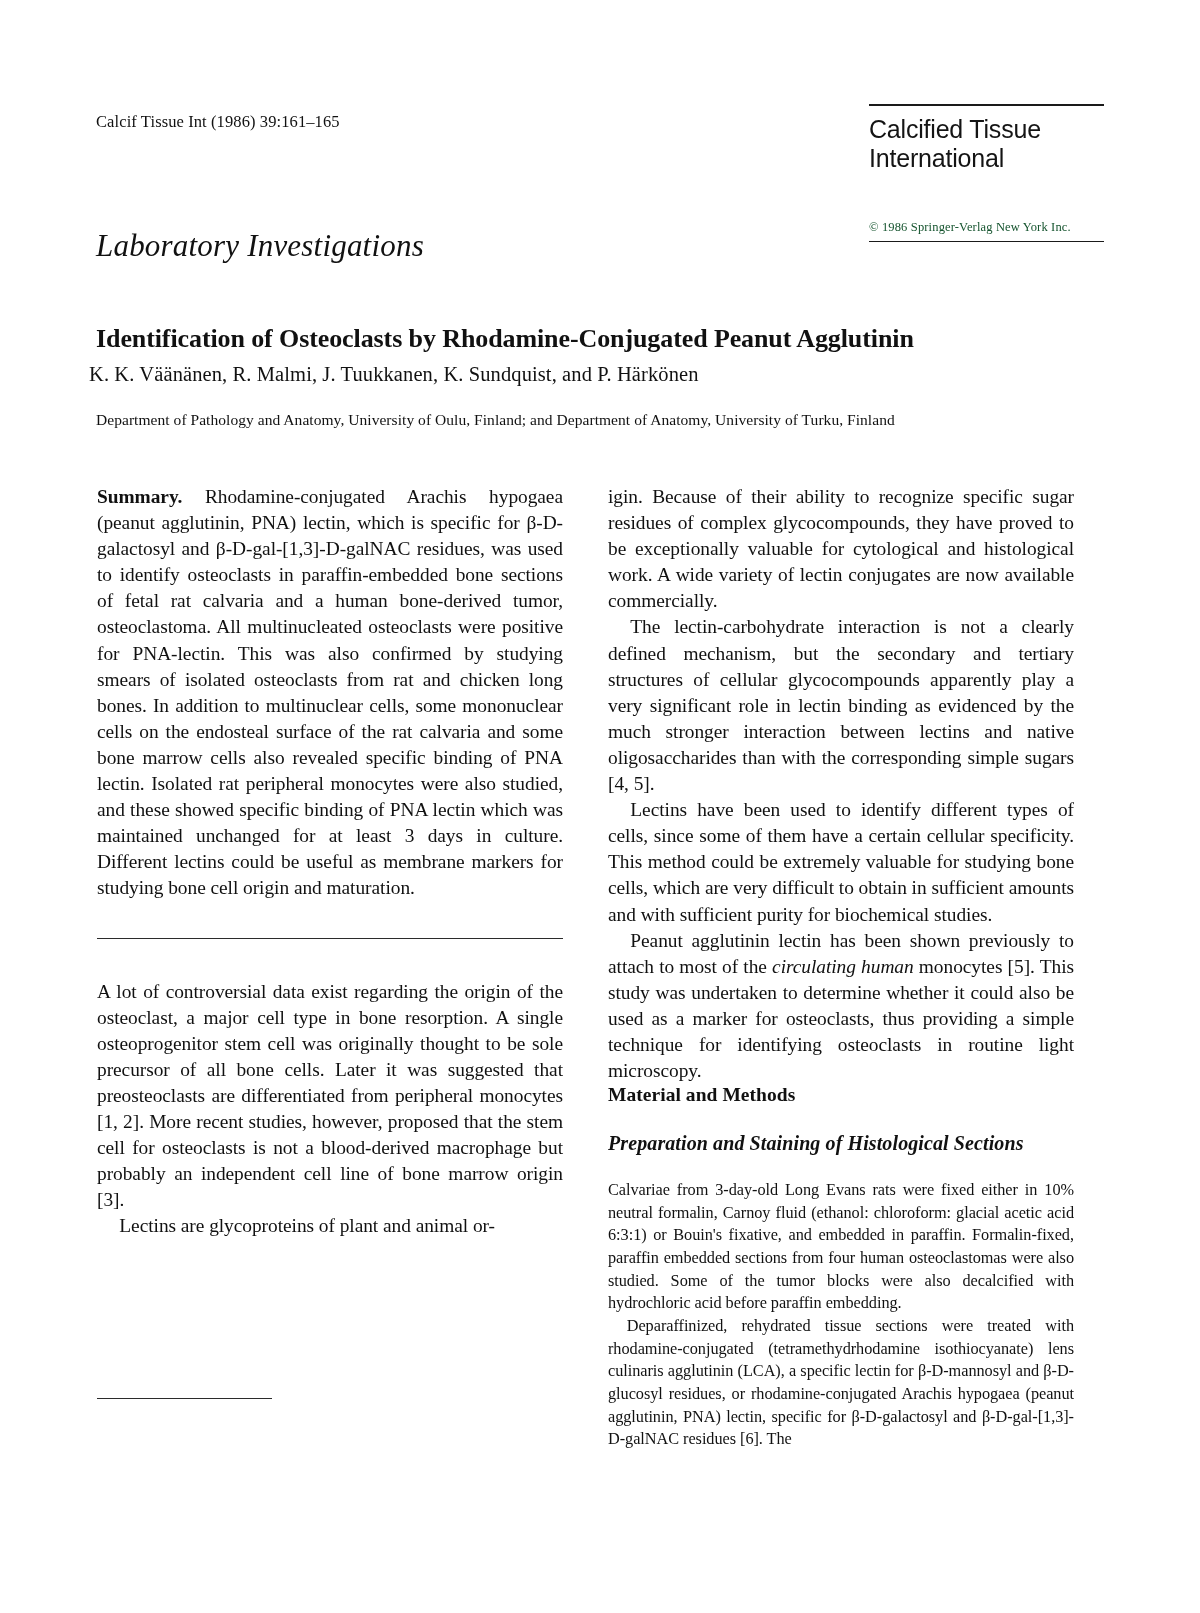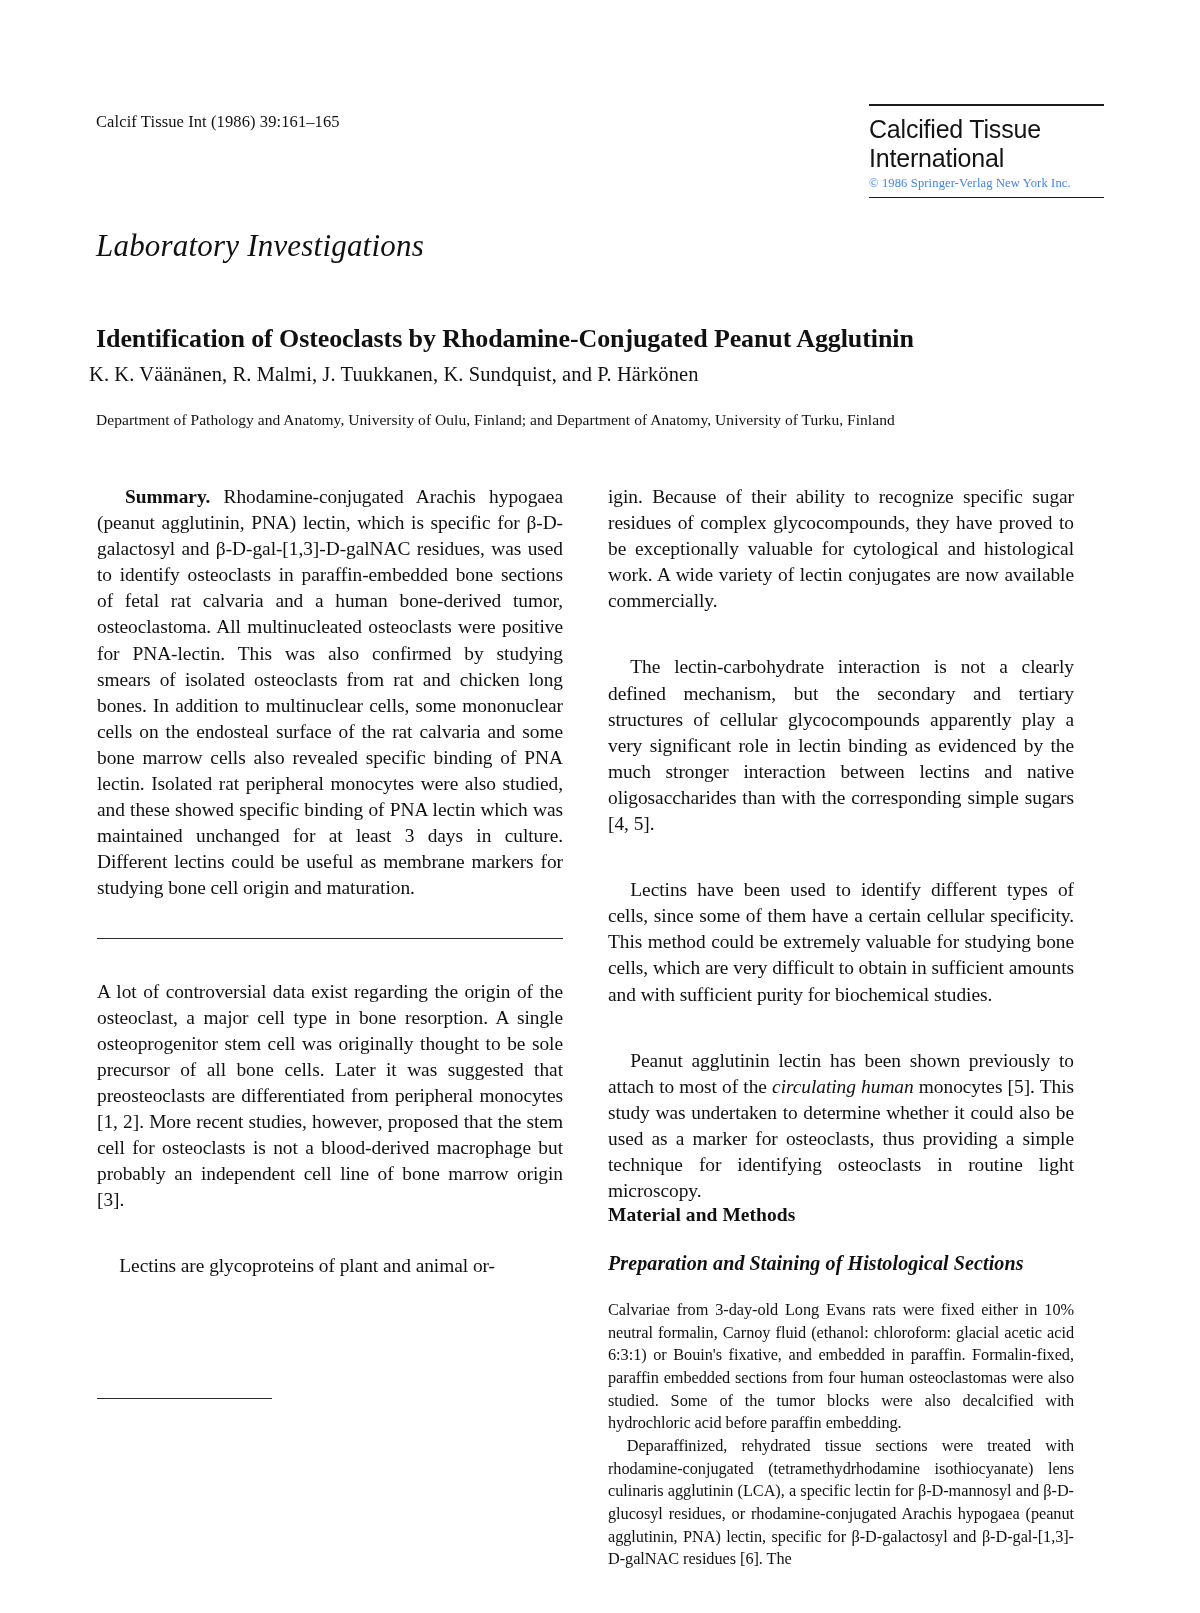--- a/index.html
+++ b/index.html
@@ -61,21 +61,22 @@
     line-height: 1.16;
     padding-top: 9px;
     letter-spacing: -0.2px;
     color: #141414;
   }
   .masthead-copy {
     font-size: 12.5px;
     padding-top: 3px;
     letter-spacing: 0.15px;
     white-space: nowrap;
-    color: #3b82f6;
+    color: #14532d;
+    margin-top: 44px;
   }
 
   
   .section-kicker {
     position: absolute;
     left: 96px;
     top: 228px;
     font-style: italic;
     font-size: 31px;
     letter-spacing: 0.2px;
@@ -116,24 +117,24 @@
   .col-right { left: 608px; }
 
   .body-text {
     font-size: 19.4px;
     line-height: 1.345;
     text-align: justify;
     margin: 0;
     letter-spacing: -0.05px;
     hyphens: manual;
   }
-  .body-text + .body-text { text-indent: 1.15em; margin-top: 40px; }
+  .body-text + .body-text { text-indent: 1.15em; }
   .body-text.no-indent { text-indent: 0; }
 
-  .lead-label { font-weight: bold; margin-left: 28px; }
+  .lead-label { font-weight: bold; }
 
   .keywords {
     font-size: 19.4px;
     line-height: 1.345;
     text-align: justify;
     margin: 24px 0 0 0;
     letter-spacing: -0.05px;
   }
 
   .col-rule {

